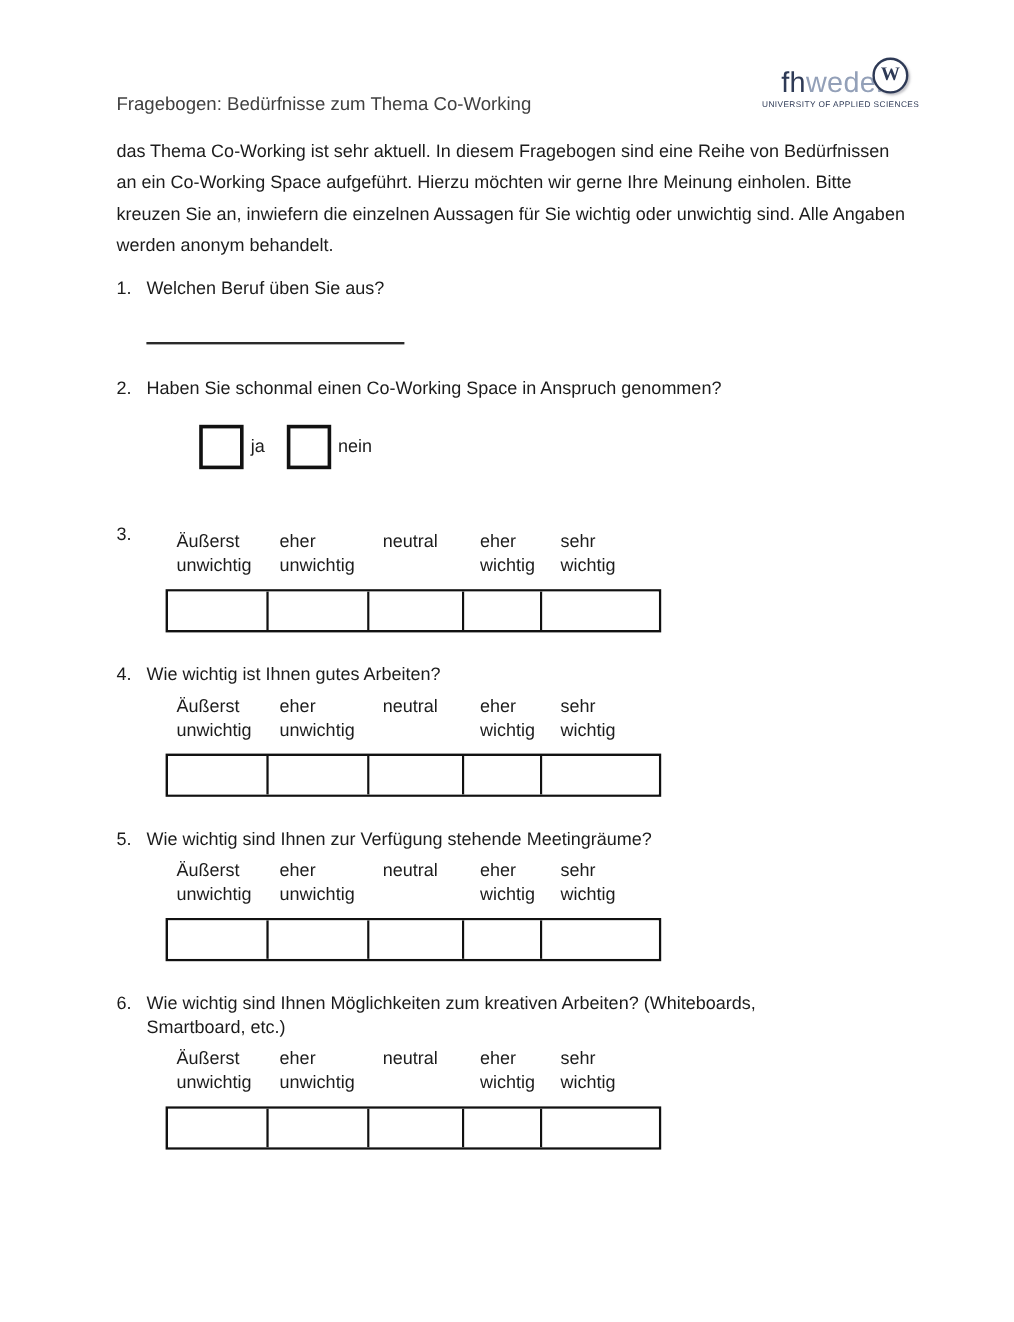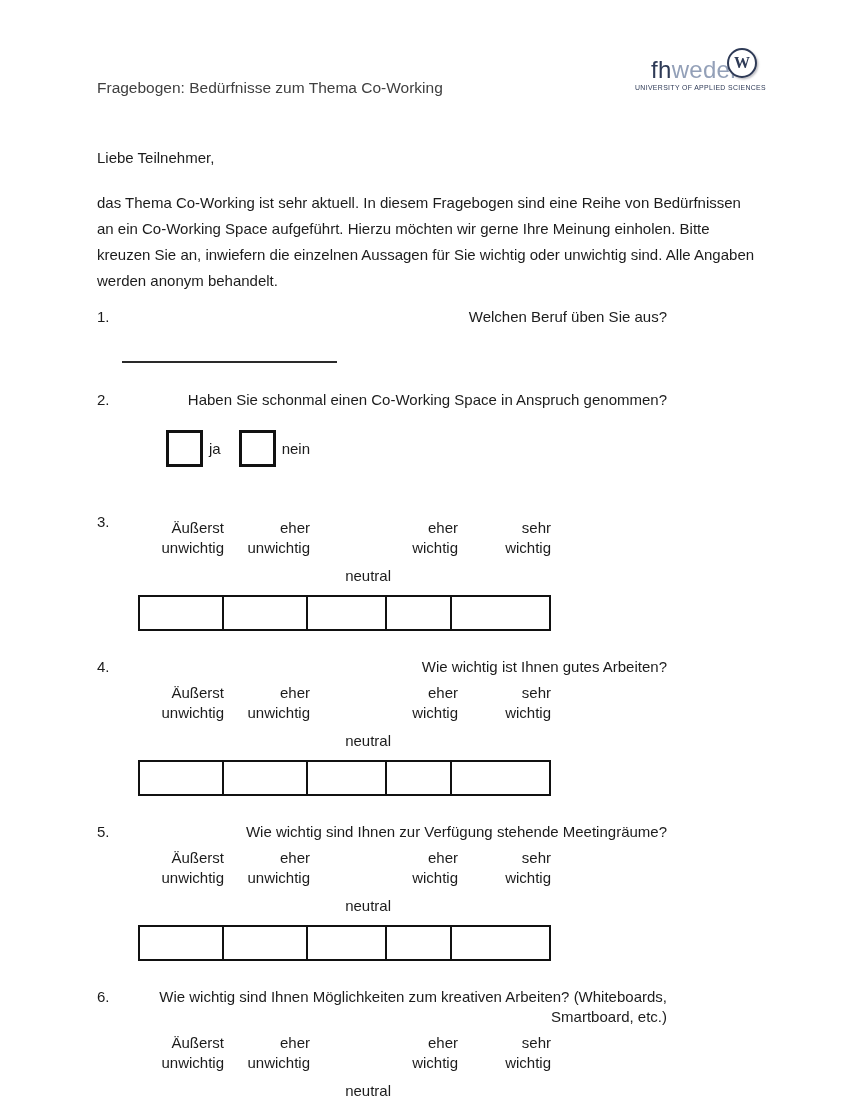--- a/index.html
+++ b/index.html
@@ -26,35 +26,35 @@
     font-family:"Liberation Serif", serif; font-weight:bold; font-size:16px;
     box-shadow: 1.5px 1.5px 2px rgba(120,120,130,0.45);
   }
   
   .salutation { margin-top:56px; line-height:20px; }
   .intro { margin-top:22px; line-height:26px; max-width:672px; }
   
   .questions { margin-top:13px; }
   .question { display:flex; }
   .q-num { width:25px; flex-shrink:0; line-height:20px; }
-  .q-body { flex:1;text-align:right; }
+  .q-body { flex:1; }
   .q-text { line-height:20px; max-width:545px; }
   
   .blank-line { width:215px; height:0; border-bottom:2px solid #2a2a2a; margin-top:34px; margin-bottom:27px; }
   
   .choices { display:flex; align-items:center; margin-top:20px; margin-bottom:45px; margin-left:2px;padding-left:42px; }
   .checkbox { width:37px; height:37px; border:3px solid #111; background:#fff; flex-shrink:0; }
   .choice-label { margin-left:6px; margin-right:18px; line-height:20px; }
   
   .scale { margin-top:6px; margin-bottom:26px; }
   .scale-labels { display:flex; width:413px; margin-left:16px; line-height:20px; }
   .scale-label { padding-left:9px; }
   .scale-label:nth-child(1) { width:86px; }
   .scale-label:nth-child(2) { width:86px; }
-  .scale-label:nth-child(3) { width:81px;margin-top:48px; }
+  .scale-label:nth-child(3) { width:81px; }
   .scale-label:nth-child(4) { width:67px; }
   .scale-label:nth-child(5) { width:93px; }
   .scale-boxes { display:flex; width:413px; height:36px; margin-left:16px; margin-top:9px; border:2px solid #111; }
   .scale-cell { border-right:2px solid #111; background:#fff; }
   .scale-cell:nth-child(1) { width:84px; }
   .scale-cell:nth-child(2) { width:84px; }
   .scale-cell:nth-child(3) { width:79px; }
   .scale-cell:nth-child(4) { width:65px; }
   .scale-cell:nth-child(5) { flex:1; border-right:none; }
 </style>
@@ -69,21 +69,20 @@
       <div class="logo-wordmark">
         <span class="logo-fh">fh</span><span class="logo-wedel">wedel</span>
       </div>
       <div class="logo-subtitle">UNIVERSITY OF APPLIED SCIENCES</div>
       <div class="logo-emblem">
         <span>W</span>
       </div>
     </div>
   </div>
 
-  <div class="salutation">Liebe Teilnehmer,</div>
   <div class="intro">das Thema Co-Working ist sehr aktuell. In diesem Fragebogen sind eine Reihe von Bedürfnissen an ein Co-Working Space aufgeführt. Hierzu möchten wir gerne Ihre Meinung einholen. Bitte kreuzen Sie an, inwiefern die einzelnen Aussagen für Sie wichtig oder unwichtig sind. Alle Angaben werden anonym behandelt.</div>
 
   <div class="questions">
 
     <div class="question">
       <div class="q-num">1.</div>
       <div class="q-body">
         <div class="q-text">Welchen Beruf üben Sie aus?</div>
         <div class="blank-line"></div>
       </div>

